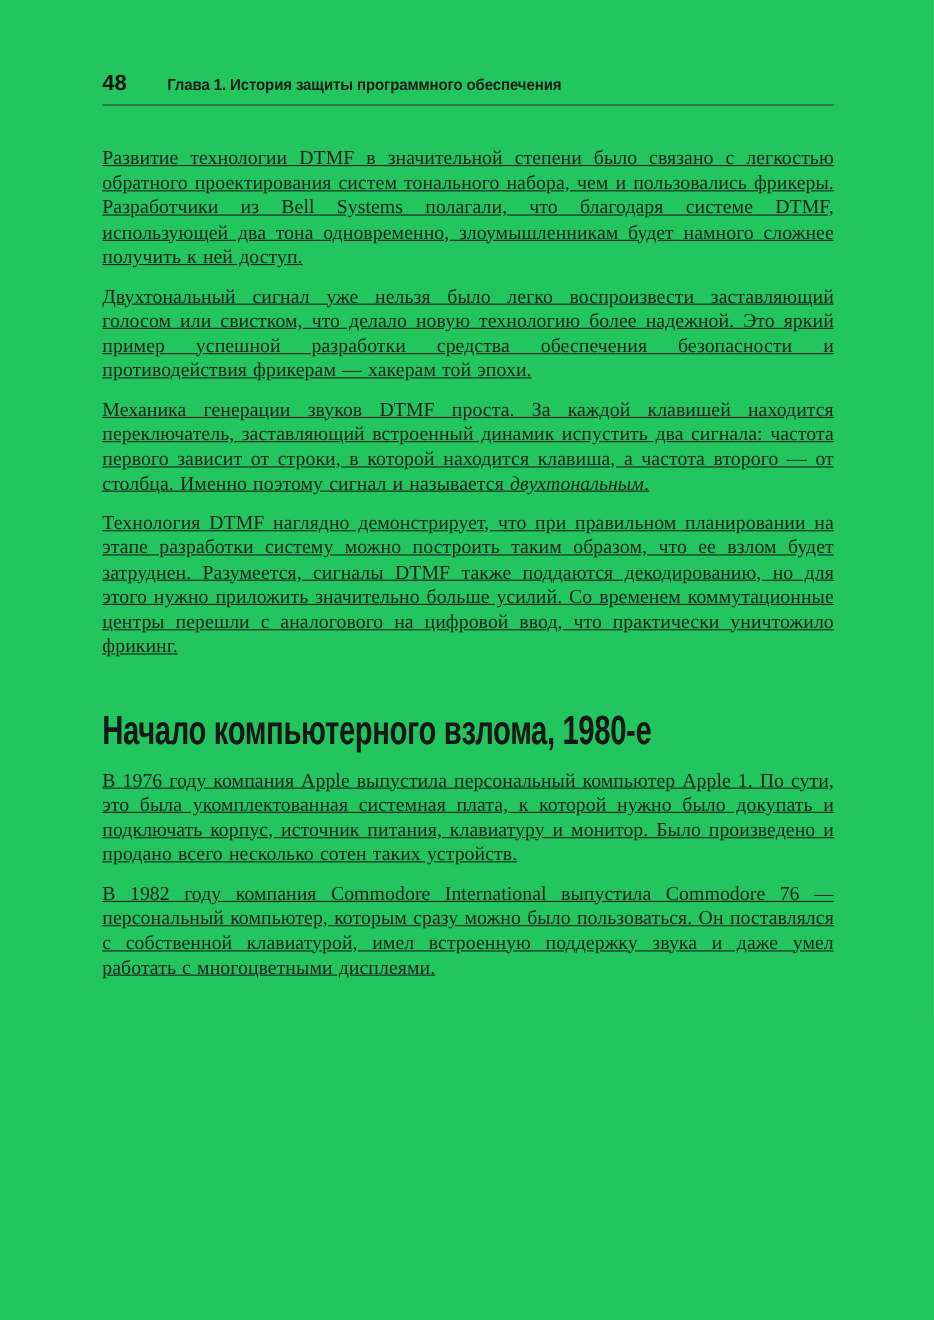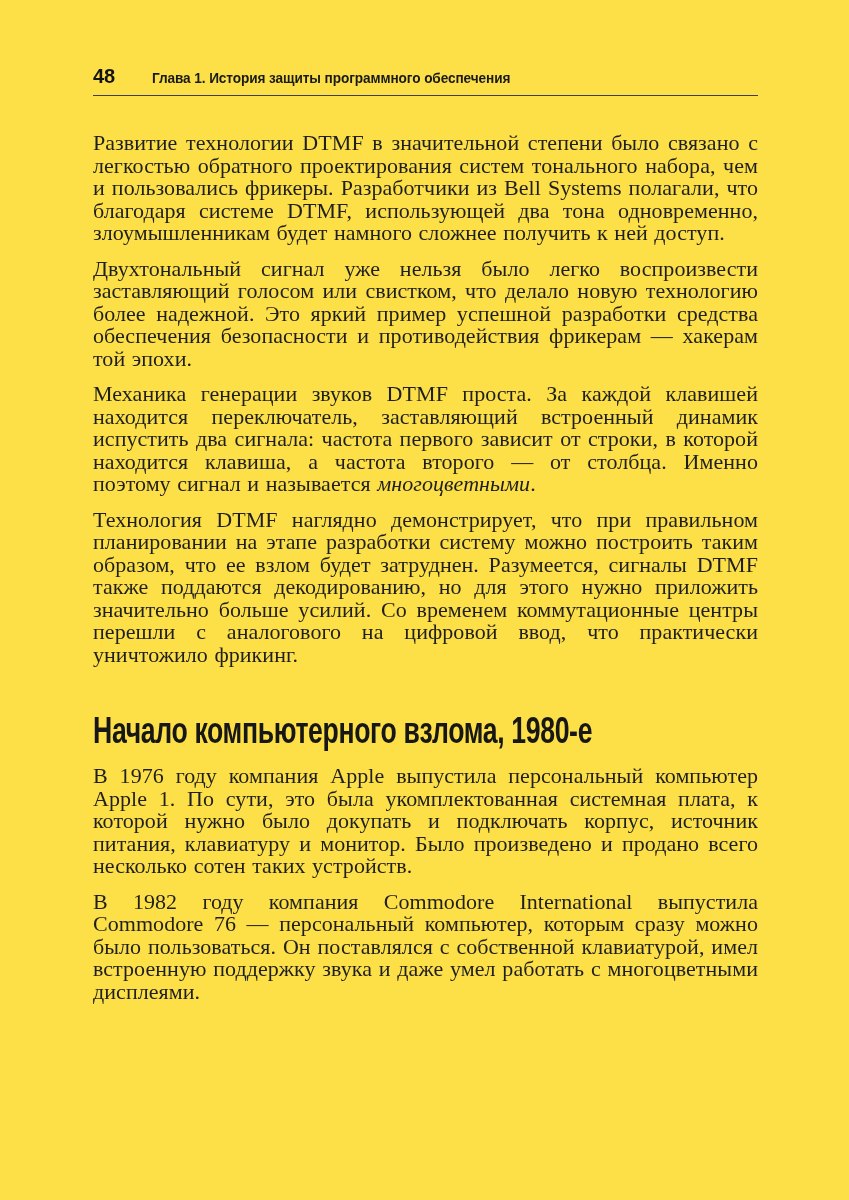--- a/index.html
+++ b/index.html
@@ -7,21 +7,21 @@
       width: 849px;
       height: 1200px;
       background: #fcfcfc;
       overflow: hidden;
       font-family: "Liberation Serif", "DejaVu Serif", serif;
     }
     .page {
       position: relative;
       width: 849px;
       height: 1200px;
-      background: #fde047;
+      background: #22c55e;
       box-sizing: border-box;
     }
     .content {
       margin-left: 93px;
       margin-right: 91px;
     }
     
     .page-header {
       display: flex;
       align-items: baseline;
@@ -48,27 +48,28 @@
     }
     .header-rule {
       border: 0;
       border-top: 1.6px solid #3f3f3f;
       margin: 7px 0 0 0;
     }
     
     .page-body { margin-top: 36px; }
     .para {
       font-family: "Liberation Serif", "DejaVu Serif", serif;
-      font-size: 22px;
+      font-size: 18px;
       line-height: 22.5px;
       text-align: justify;
       color: #1f1f1f;
       margin: 0 0 13px 0;
       word-spacing: 1px;
       letter-spacing: 0.05px;
+      text-decoration: underline;
     }
     .para .italic-term { font-style: italic; }
     .section-heading {
       font-family: "Liberation Sans", sans-serif;
       font-weight: 700;
       font-size: 37px;
       line-height: 40px;
       color: #171717;
       margin: 45px 0 14px 0;
       transform: scaleX(0.72);
@@ -85,21 +86,21 @@
 
     <header class="page-header">
       <span class="page-num">48</span>
       <span class="running-title">Глава 1. История защиты программного обеспечения</span>
     </header>
     <hr class="header-rule">
 
     <main class="page-body">
       <p class="para">Развитие технологии DTMF в значительной степени было связано с легкостью обратного проектирования систем тонального набора, чем и пользовались фрикеры. Разработчики из Bell Systems полагали, что благодаря системе DTMF, использующей два тона одновременно, злоумышленникам будет намного сложнее получить к ней доступ.</p>
       <p class="para">Двухтональный сигнал уже нельзя было легко воспроизвести заставляющий голосом или свистком, что делало новую технологию более надежной. Это яркий пример успешной разработки средства обеспечения безопасности и противодействия фрикерам — хакерам той эпохи.</p>
-      <p class="para"><span>Механика генерации звуков DTMF проста. За каждой клавишей находится переключатель, заставляющий встроенный динамик испустить два сигнала: частота первого зависит от строки, в которой находится клавиша, а частота второго — от столбца. Именно поэтому сигнал и называется </span><em class="italic-term">многоцветными</em><span>.</span></p>
+      <p class="para"><span>Механика генерации звуков DTMF проста. За каждой клавишей находится переключатель, заставляющий встроенный динамик испустить два сигнала: частота первого зависит от строки, в которой находится клавиша, а частота второго — от столбца. Именно поэтому сигнал и называется </span><em class="italic-term">двухтональным</em><span>.</span></p>
       <p class="para">Технология DTMF наглядно демонстрирует, что при правильном планировании на этапе разработки систему можно построить таким образом, что ее взлом будет затруднен. Разумеется, сигналы DTMF также поддаются декодированию, но для этого нужно приложить значительно больше усилий. Со временем коммутационные центры перешли с аналогового на цифровой ввод, что практически уничтожило фрикинг.</p>
 
       <h1 class="section-heading">Начало компьютерного взлома, 1980-е</h1>
 
       <p class="para">В 1976 году компания Apple выпустила персональный компьютер Apple 1. По сути, это была укомплектованная системная плата, к которой нужно было докупать и подключать корпус, источник питания, клавиатуру и монитор. Было произведено и продано всего несколько сотен таких устройств.</p>
       <p class="para">В 1982 году компания Commodore International выпустила Commodore 76 — персональный компьютер, которым сразу можно было пользоваться. Он поставлялся с собственной клавиатурой, имел встроенную поддержку звука и даже умел работать с многоцветными дисплеями.</p>
     </main>
 
   </div>
 </div>

